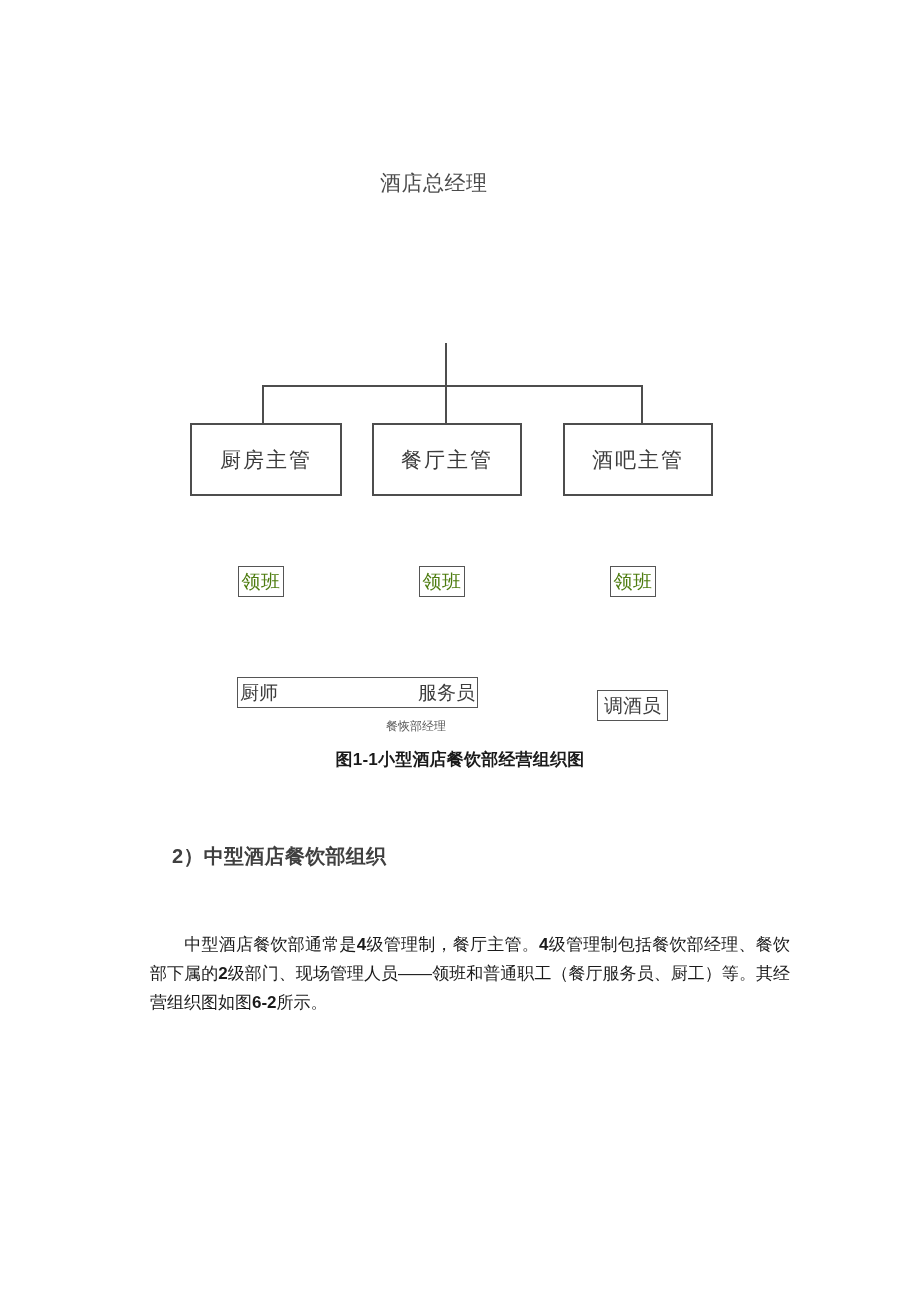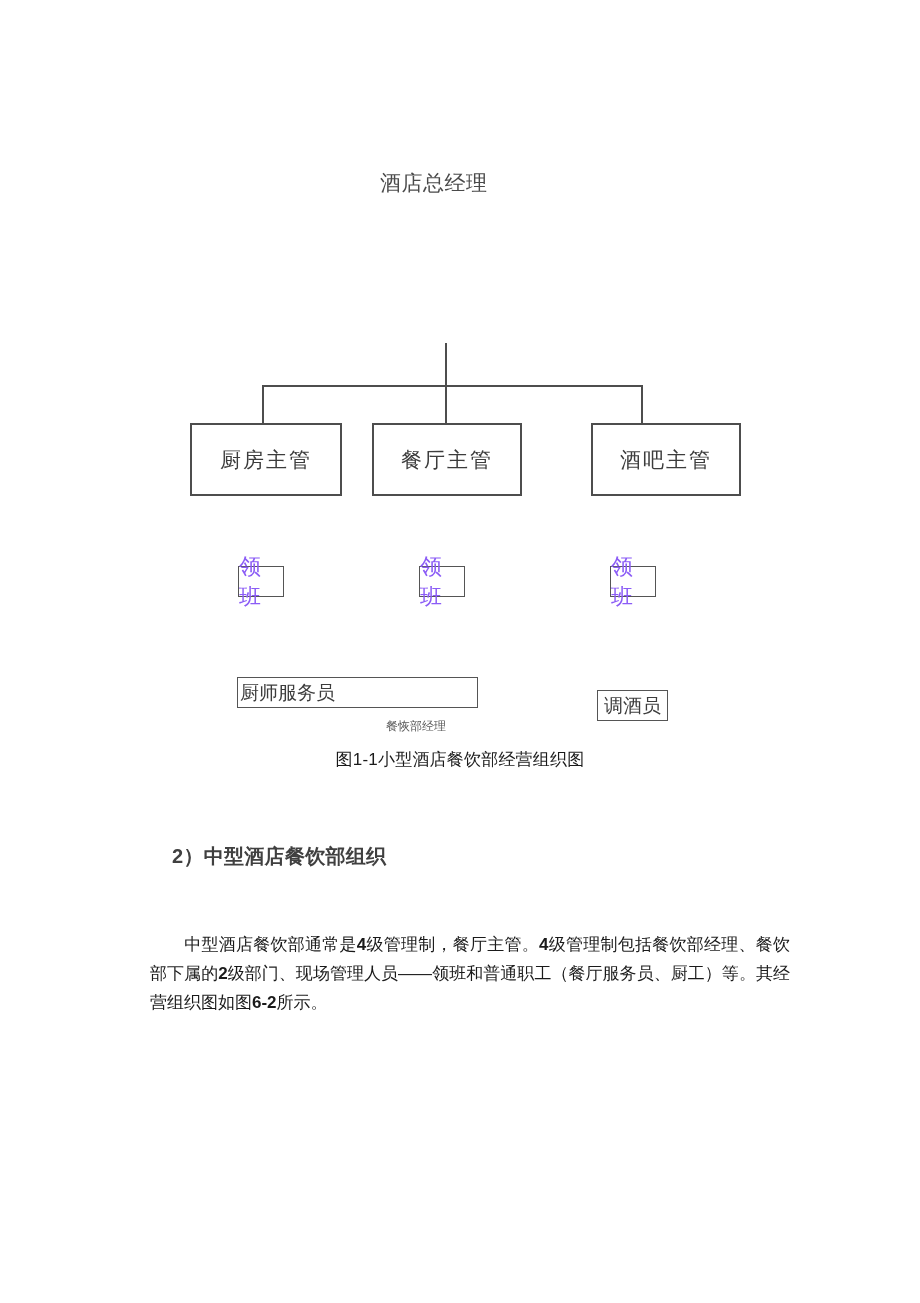--- a/index.html
+++ b/index.html
@@ -57,31 +57,31 @@
     display: flex;
     align-items: center;
     justify-content: center;
     font-size: 21px;
     color: #3c3c3c;
     letter-spacing: 2px;
     box-sizing: border-box;
   }
   #box-kitchen { left: 190px; top: 423px; width: 152px; height: 73px; }
   #box-dining  { left: 372px; top: 423px; width: 150px; height: 73px; }
-  #box-bar     { left: 563px; top: 423px; width: 150px; height: 73px; margin-left: 28px; }
+  #box-bar     { left: 563px; top: 423px; width: 150px; height: 73px; }
 
   
   .sup-box {
     border: 1.5px solid #555555;
     background: #ffffff;
     display: flex;
     align-items: center;
     justify-content: center;
-    font-size: 22px;
-    color: #8b5cf6;
+    font-size: 19px;
+    color: #4d7c0f;
     letter-spacing: 0.5px;
     box-sizing: border-box;
   }
   #box-sup-1 { left: 238px; top: 566px; width: 46px; height: 31px; }
   #box-sup-2 { left: 419px; top: 566px; width: 46px; height: 31px; }
   #box-sup-3 { left: 610px; top: 566px; width: 46px; height: 31px; }
 
   
   .staff-box {
     border: 1.5px solid #555555;
@@ -90,21 +90,21 @@
     font-size: 19px;
     color: #3c3c3c;
     display: flex;
     align-items: center;
     height: 31px;
   }
   #box-staff-wide {
     left: 237px;
     top: 677px;
     width: 241px;
-    justify-content: flex-start;
+    justify-content: space-between;
     padding: 0 2px;
   }
   #box-staff-wide span { display: inline-block; }
   #box-staff-bartender {
     left: 597px;
     top: 677px;
     width: 71px;
     justify-content: center;
     margin-top: 13px;
   }
@@ -119,21 +119,21 @@
     white-space: nowrap;
   }
 
   
   #figure-caption {
     left: 0;
     top: 748px;
     width: 920px;
     text-align: center;
     font-size: 17px;
-    font-weight: normal;
+    font-weight: bold;
     color: #1a1a1a;
     letter-spacing: 0.2px;
   }
 
   
   #section-heading {
     left: 172px;
     top: 843px;
     font-size: 20px;
     font-weight: bold;

